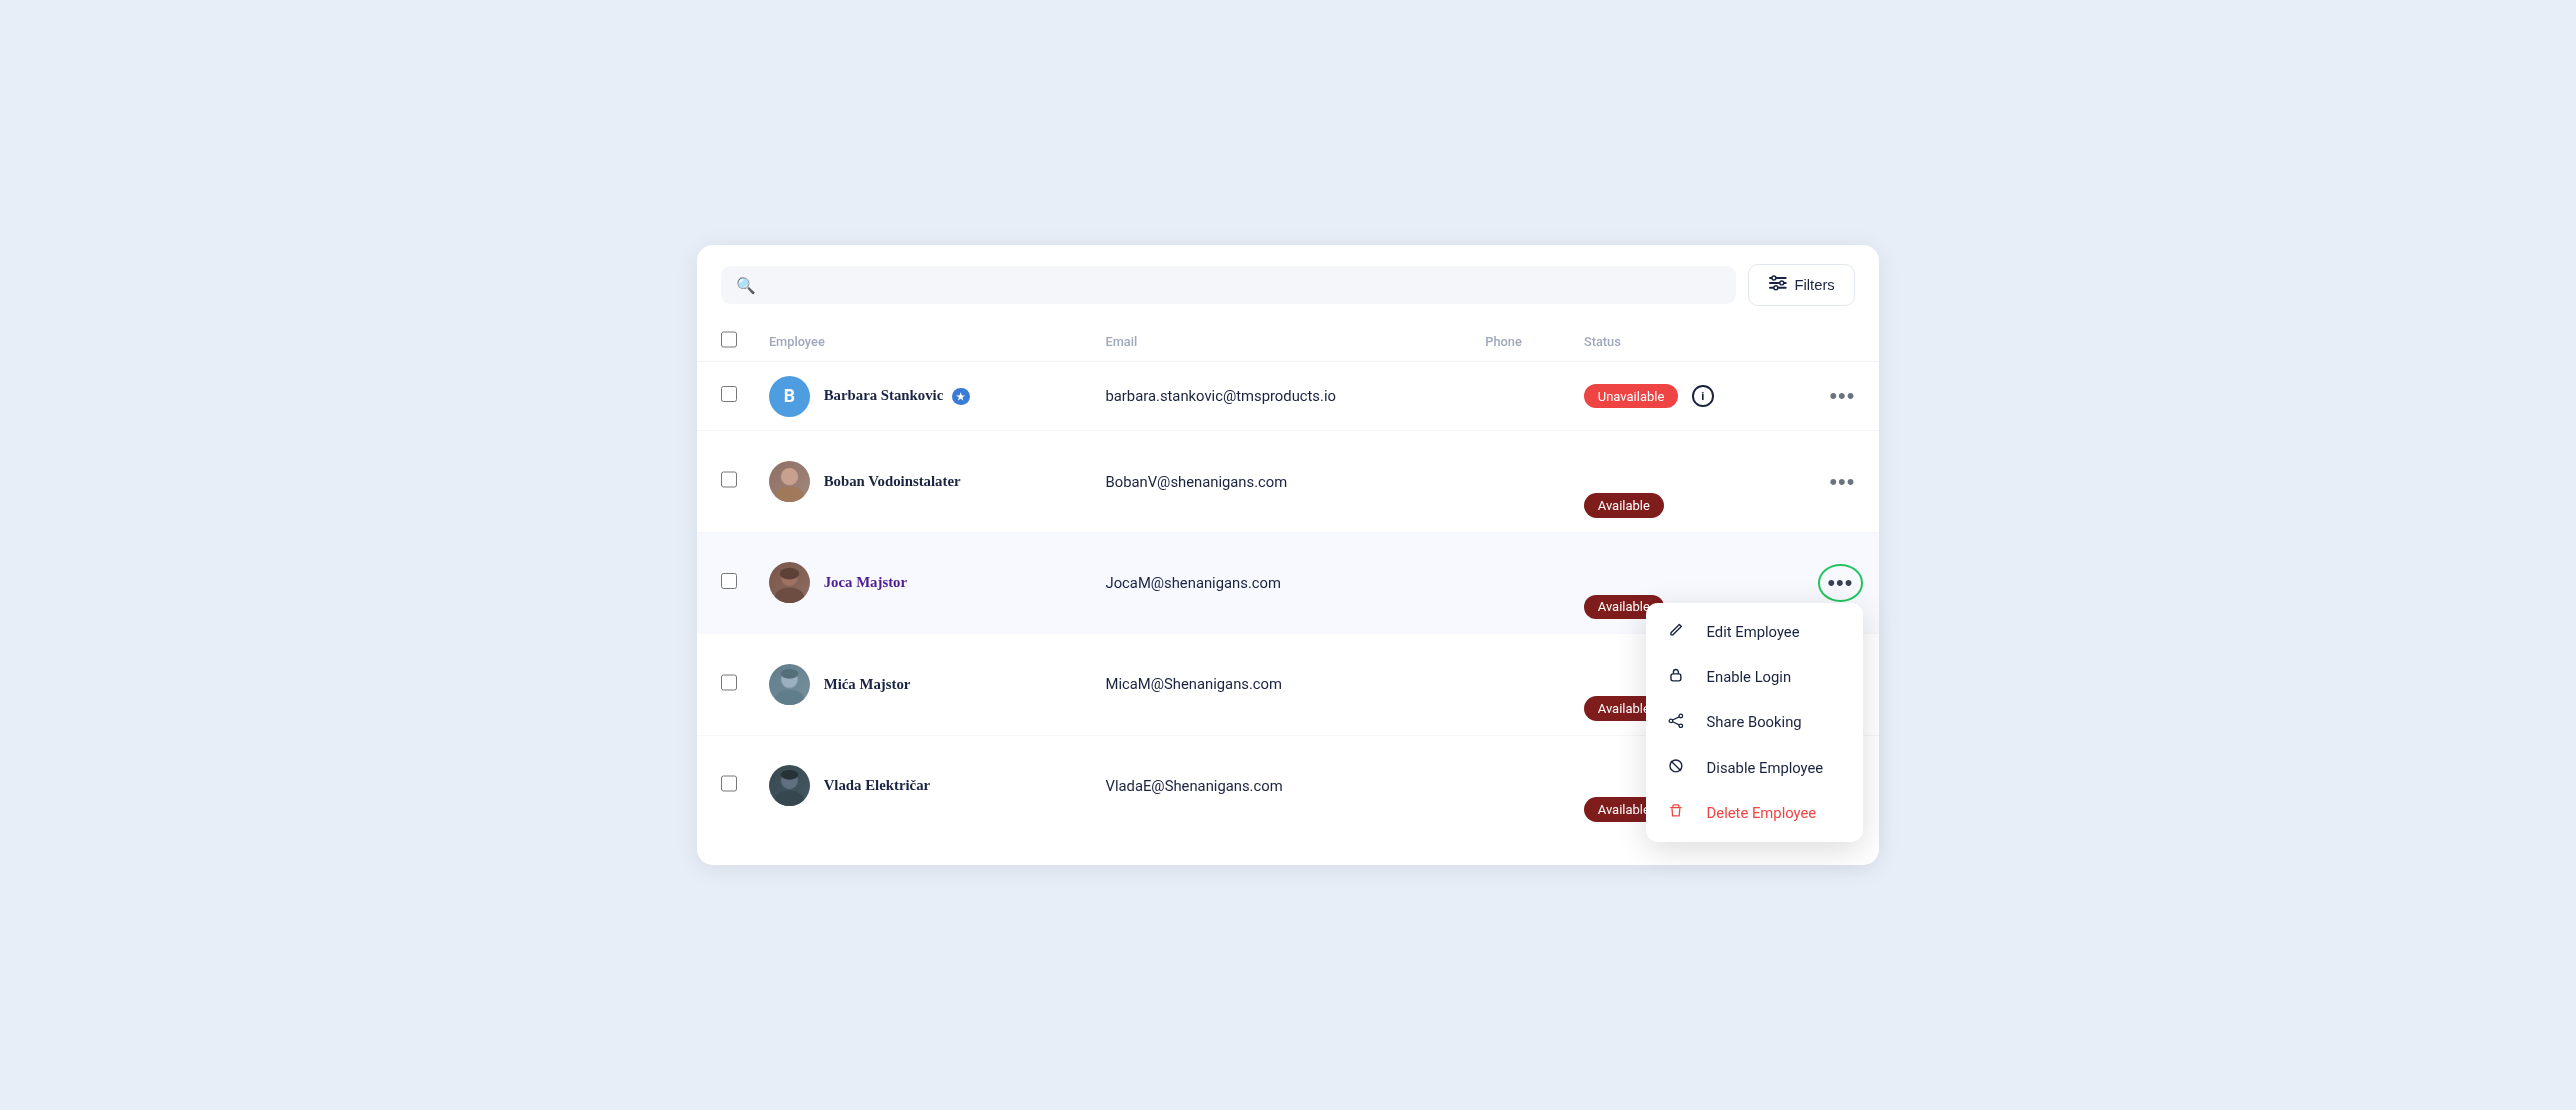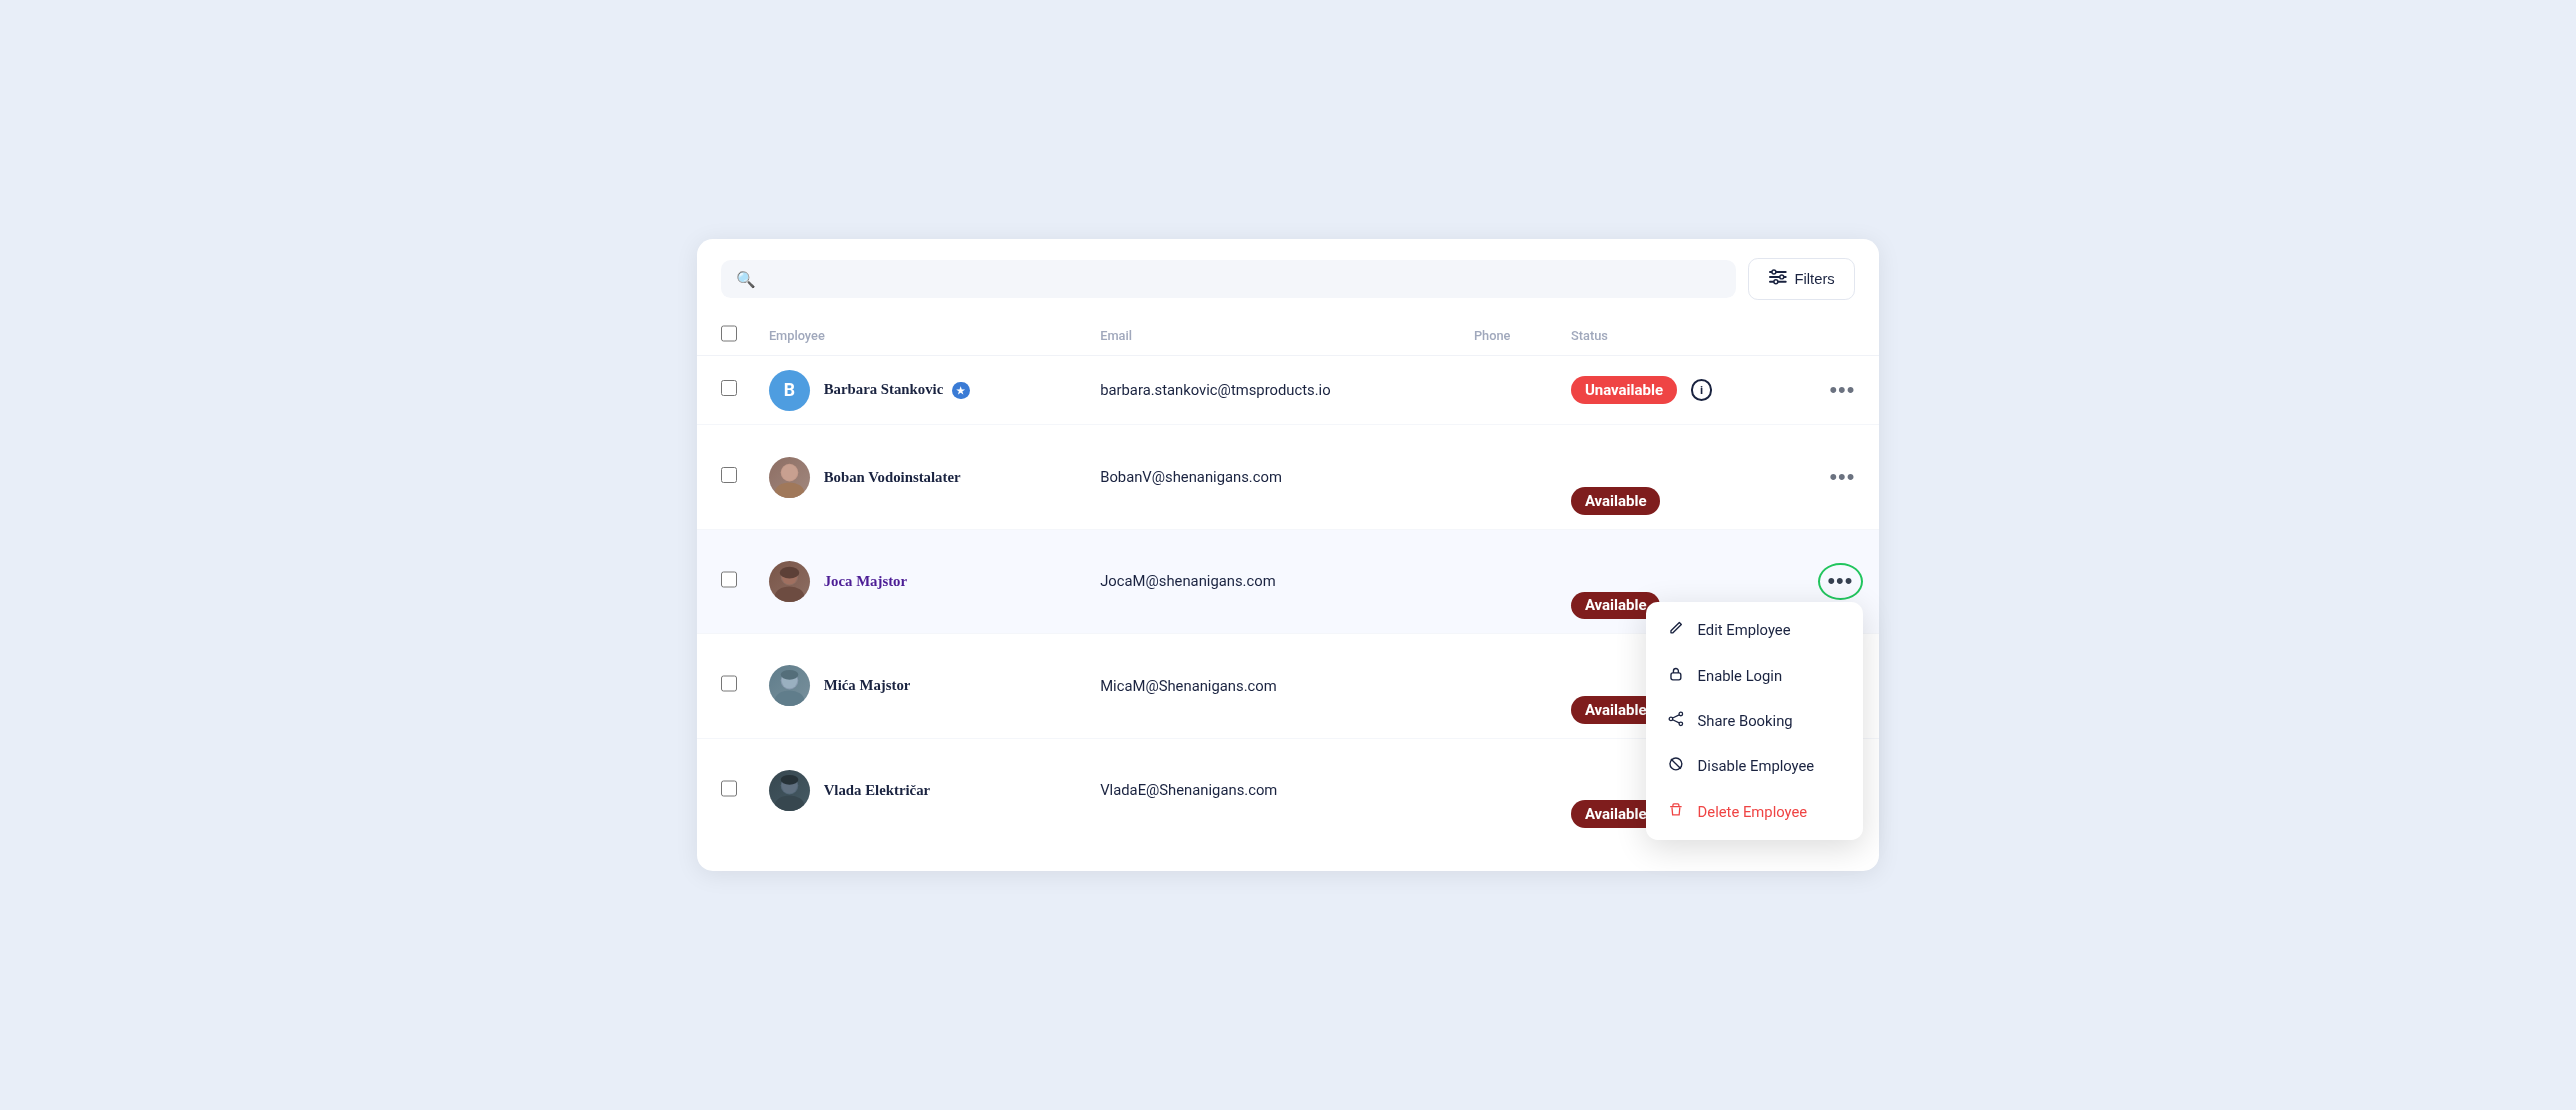--- a/index.html
+++ b/index.html
@@ -155,22 +155,22 @@
       vertical-align: middle;
     }
     .email-cell {
       color: #4a5568;
       font-size: 13.8px;
     }
     .status-badge {
       display: inline-block;
       padding: 4.9px 13.8px;
       border-radius: 19.7px;
-      font-size: 15px;
-      font-weight: 700;
+      font-size: 13px;
+      font-weight: 400;
     }
     .status-available {
       background: #7f1d1d;
       color: #fff;
       margin-top: 48px;
     }
     .status-unavailable {
       background: #ef4444;
       color: #fff;
     }
@@ -226,21 +226,21 @@
       background: #fff;
       border-radius: 11.8px;
       box-shadow: 0 7.9px 31.5px rgba(0,0,0,0.14);
       min-width: 217px;
       z-index: 100;
       padding: 5.9px 0;
     }
     .dropdown-item {
       display: flex;
       align-items: center;
-      gap: 12px;
+      gap: 21px;
       padding: 12.8px 19.7px;
       font-size: 14.8px;
       color: #1a2340;
       cursor: pointer;
       white-space: nowrap;
     }
     .dropdown-item.danger {
       color: #ef4444;
     }
     .dropdown-icon {

